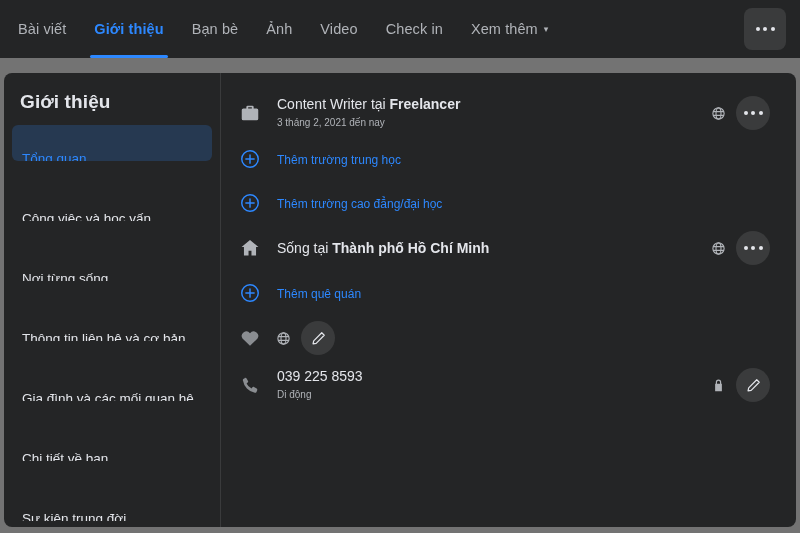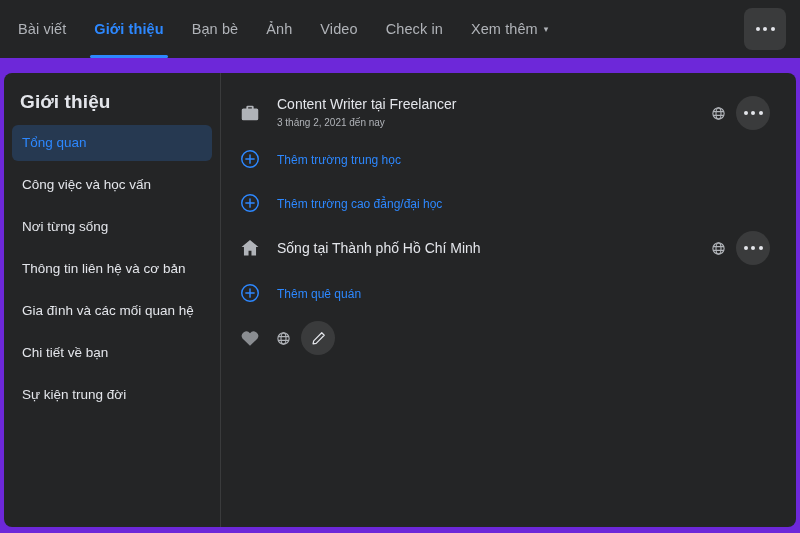--- a/index.html
+++ b/index.html
@@ -14,21 +14,21 @@
     background: #18191a;
     font-family: "Liberation Sans", "DejaVu Sans", sans-serif;
     color: #e4e6eb;
     -webkit-font-smoothing: antialiased;
   }
 
   .app {
     position: relative;
     width: 800px;
     height: 533px;
-    background: #6d28d9;
+    background: #737373;
   }
 
   
   .topbar {
     position: absolute;
     left: 0; top: 0;
     width: 800px;
     height: 58px;
     background: #242526;
     display: flex;
@@ -124,22 +124,22 @@
     font-weight: 700;
     color: #e4e6eb;
     padding: 4px 8px 12px 8px;
     letter-spacing: .1px;
   }
 
   .side-item {
     display: block;
     height: 36px;
     line-height: 36px;
-    padding: 0 10px;
-    margin-bottom: 6px;
+    padding: 16px 10px;
+    margin-bottom: 24px;
     border-radius: 6px;
     font-size: 13.5px;
     color: #e4e6eb;
     cursor: pointer;
     white-space: nowrap;
     overflow: hidden;
     text-overflow: ellipsis;
   }
 
   .side-item.active {
@@ -176,21 +176,21 @@
     flex: 1 1 auto;
     min-width: 0;
     padding-left: 2px;
   }
 
   .row-main {
     font-size: 14px;
     color: #e4e6eb;
     line-height: 18px;
   }
-  .row-main b { font-weight: 400; color: #e4e6eb; }
+  .row-main b { font-weight: 700; color: #e4e6eb; }
 
   .row-sub {
     font-size: 10px;
     color: #b0b3b8;
     line-height: 17px;
     margin-top: 1px;
   }
 
   .row-actions {
     flex: 0 0 auto;
@@ -402,16 +402,39 @@
             </svg>
           </div>
           <div class="action-btn">
             <svg width="17" height="17" viewBox="0 0 24 24" fill="none" stroke="#e4e6eb" stroke-width="1.7" stroke-linejoin="round">
               <path d="M16.6 3.9 20.1 7.4 8.7 18.8l-4.4.9.9-4.4L16.6 3.9z"></path>
             </svg>
           </div>
         </div>
       </div>
 
+      <div class="row">
+        <div class="row-icon">
+          <svg width="21" height="21" viewBox="0 0 24 24" fill="#8a8d91">
+            <path d="M6.6 3.2c.7-.3 1.5 0 1.9.6l1.8 3c.4.6.2 1.4-.4 1.9l-1.2.9a11 11 0 0 0 5.7 5.7l.9-1.2c.5-.6 1.3-.8 1.9-.4l3 1.8c.6.4.9 1.2.6 1.9l-.8 1.9c-.3.8-1.1 1.2-1.9 1A17.4 17.4 0 0 1 4.4 6.1c-.2-.8.2-1.6 1-1.9l1.2-.5z"></path>
+          </svg>
+        </div>
+        <div class="row-body">
+          <div class="row-main">039 225 8593</div>
+          <div class="row-sub">Di động</div>
+        </div>
+        <div class="row-actions">
+          <div class="privacy-icon">
+            <svg width="15" height="15" viewBox="0 0 24 24" fill="#b0b3b8">
+              <path d="M12 2.4a4.3 4.3 0 0 0-4.3 4.3V9H6.6v12h10.8V9h-1.1V6.7A4.3 4.3 0 0 0 12 2.4zm0 1.9a2.4 2.4 0 0 1 2.4 2.4V9H9.6V6.7A2.4 2.4 0 0 1 12 4.3z"></path>
+            </svg>
+          </div>
+          <div class="action-btn">
+            <svg width="17" height="17" viewBox="0 0 24 24" fill="none" stroke="#e4e6eb" stroke-width="1.7" stroke-linejoin="round">
+              <path d="M16.6 3.9 20.1 7.4 8.7 18.8l-4.4.9.9-4.4L16.6 3.9z"></path>
+            </svg>
+          </div>
+        </div>
+      </div>
 
     </div>
   </div>
 </div>
 
 </body></html>

